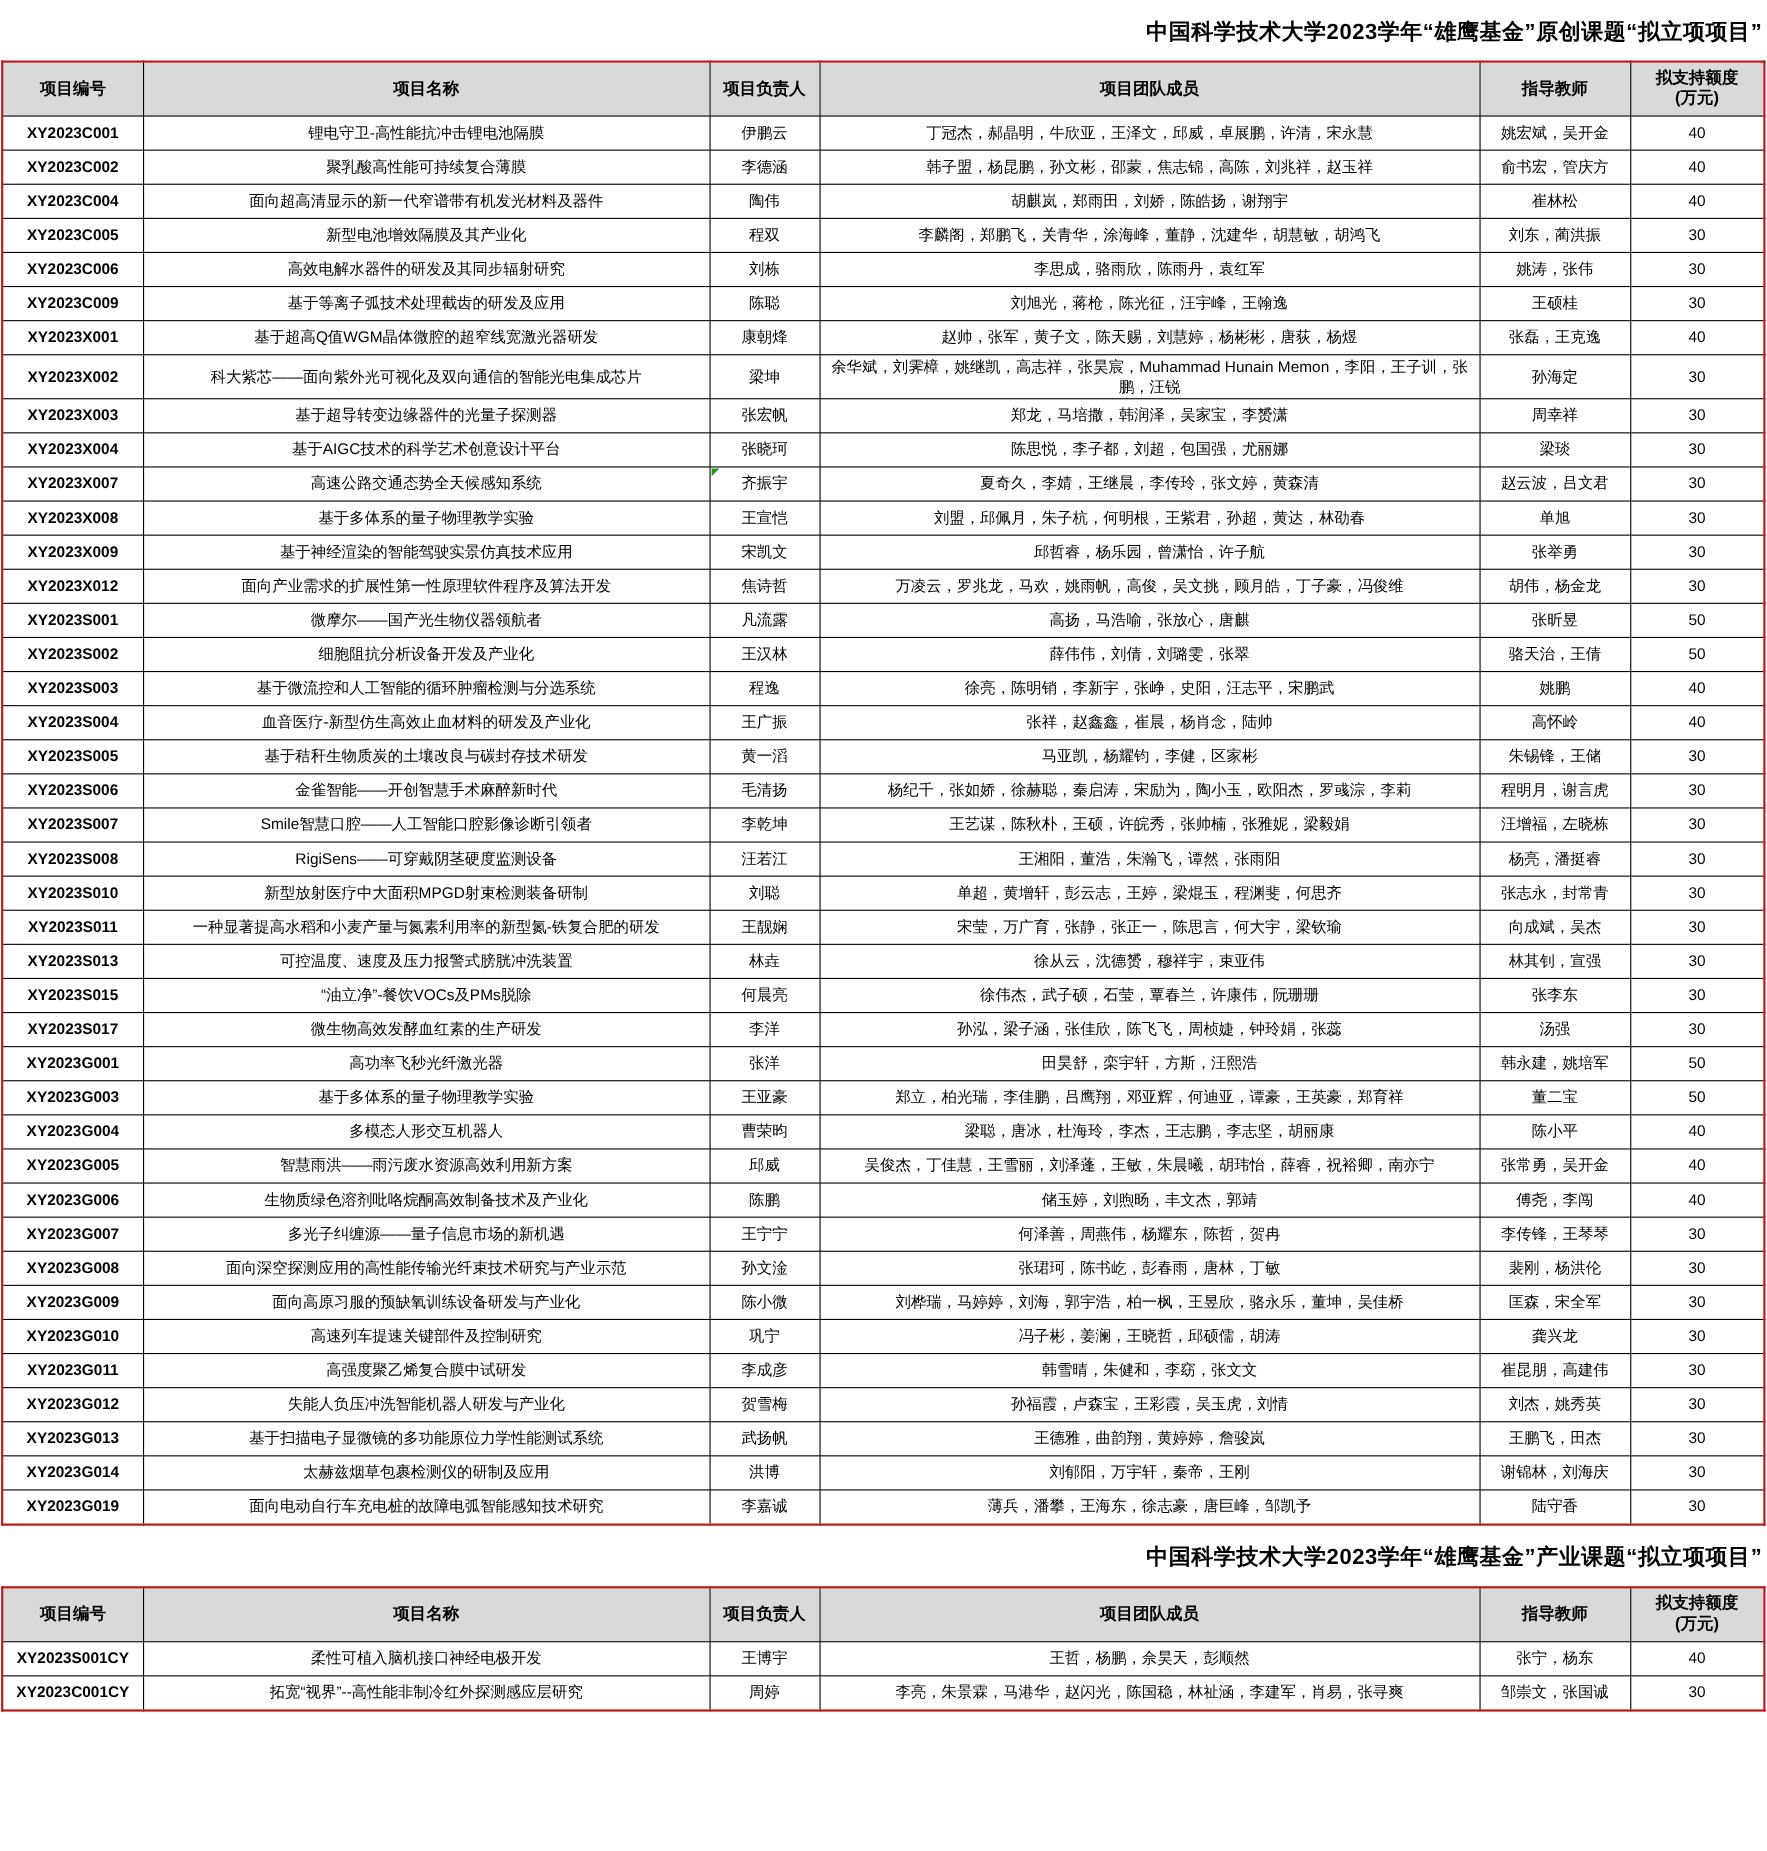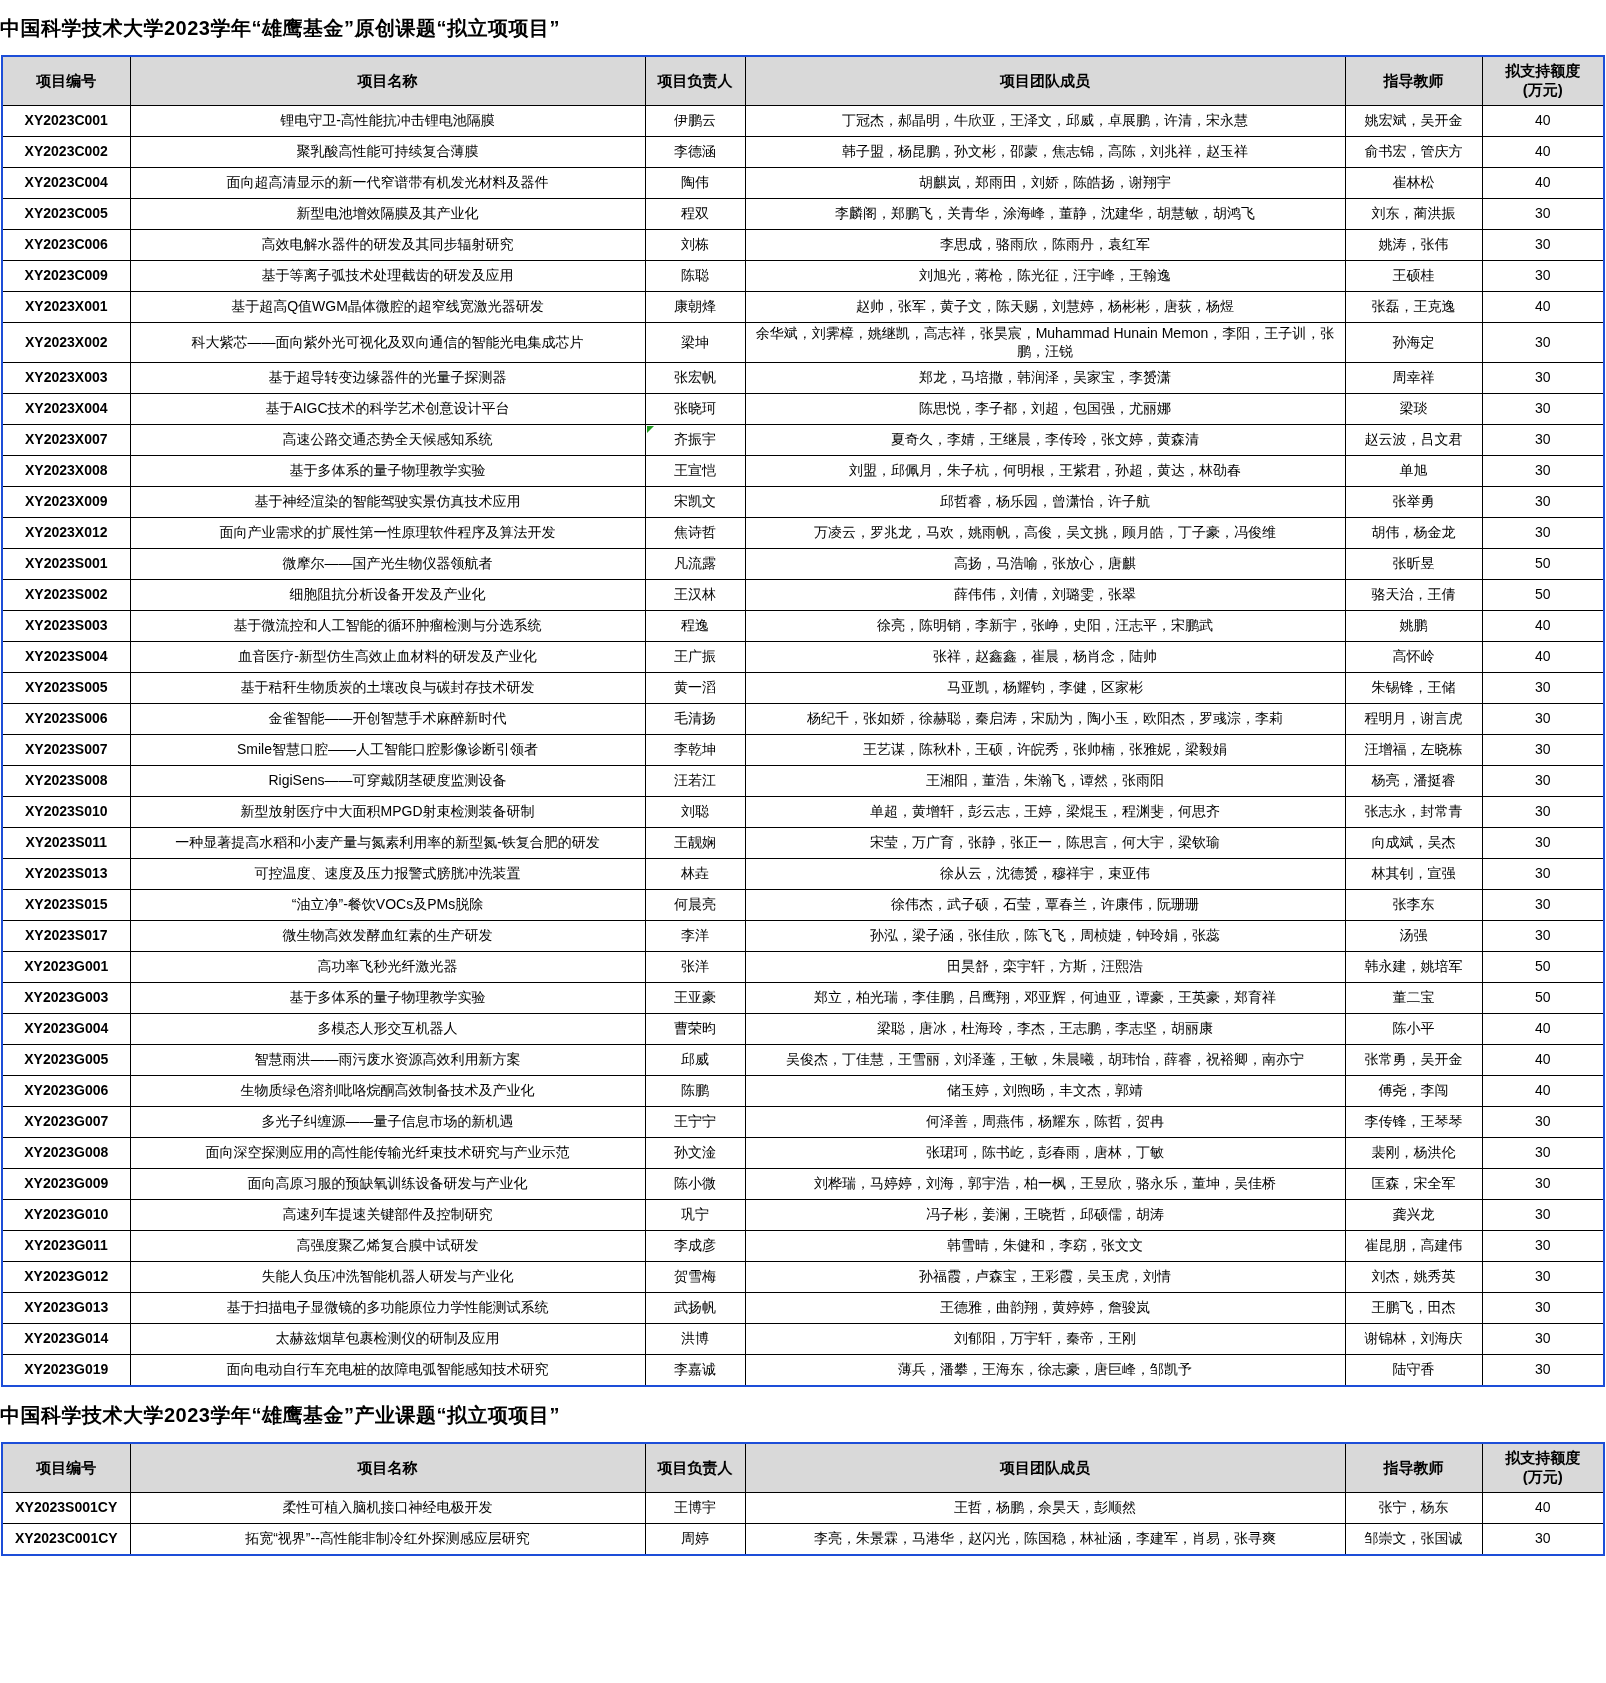--- a/index.html
+++ b/index.html
@@ -2,32 +2,32 @@
 <html><head>
 <meta charset="utf-8">
 <style>
   html,body { margin:0; padding:0; background:#ffffff; }
   body {
     width:1606px;
     font-family:"Liberation Sans","DejaVu Sans",sans-serif;
     color:#000;
   }
   .sheet-title {
-    text-align:left;
+    text-align:right;
     font-weight:bold;
     font-size:20px;
     padding:15px 4px 13px 0;
     letter-spacing:0.5px;
   }
   table {
     border-collapse:collapse;
     table-layout:fixed;
     width:1602px;
     margin:0 auto;
-    border:2px solid #1d4ed8;
+    border:2px solid #b91c1c;
   }
   th, td {
     border:1px solid #000;
     text-align:center;
     vertical-align:middle;
     padding:2px 3px;
     overflow:hidden;
     word-break:break-all;
   }
   th {

